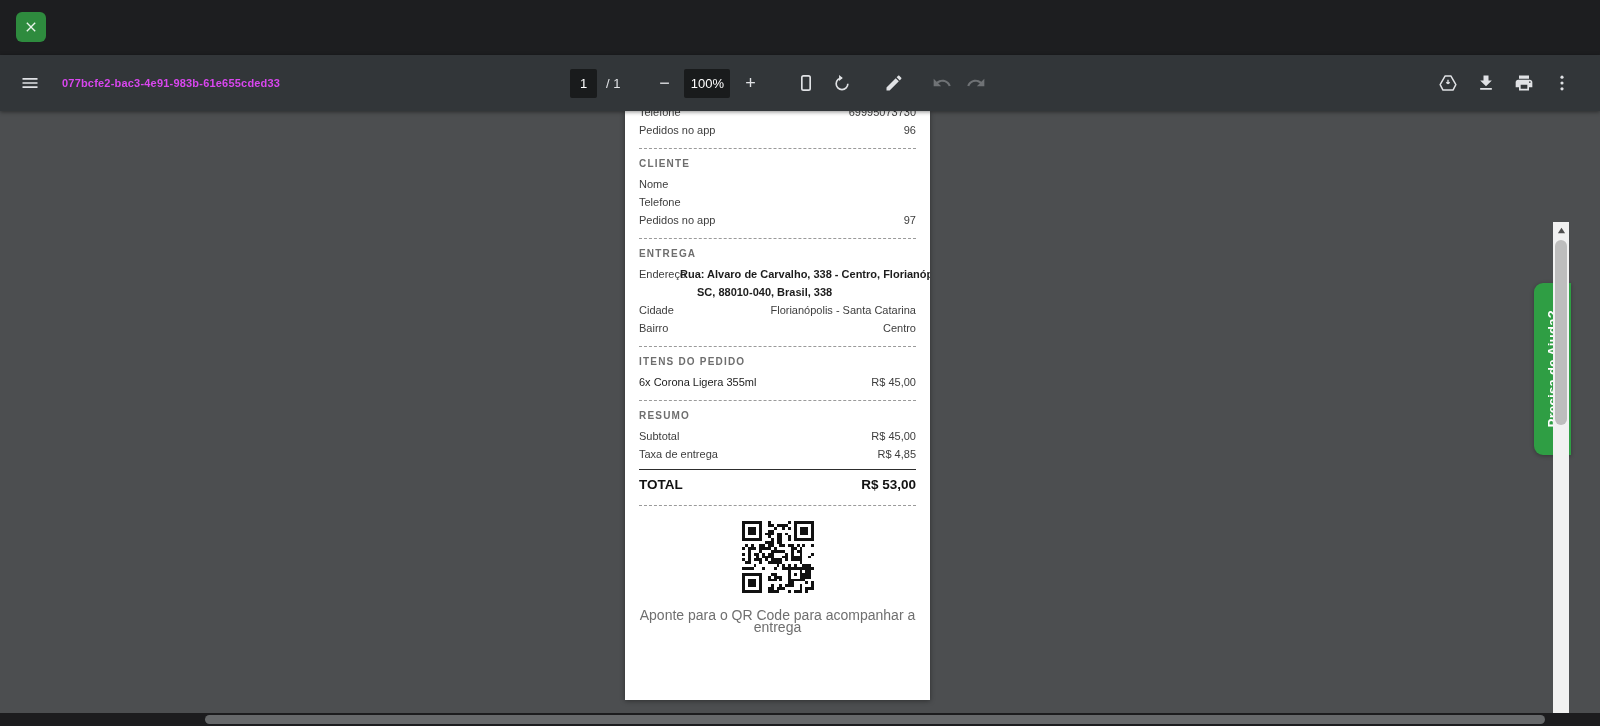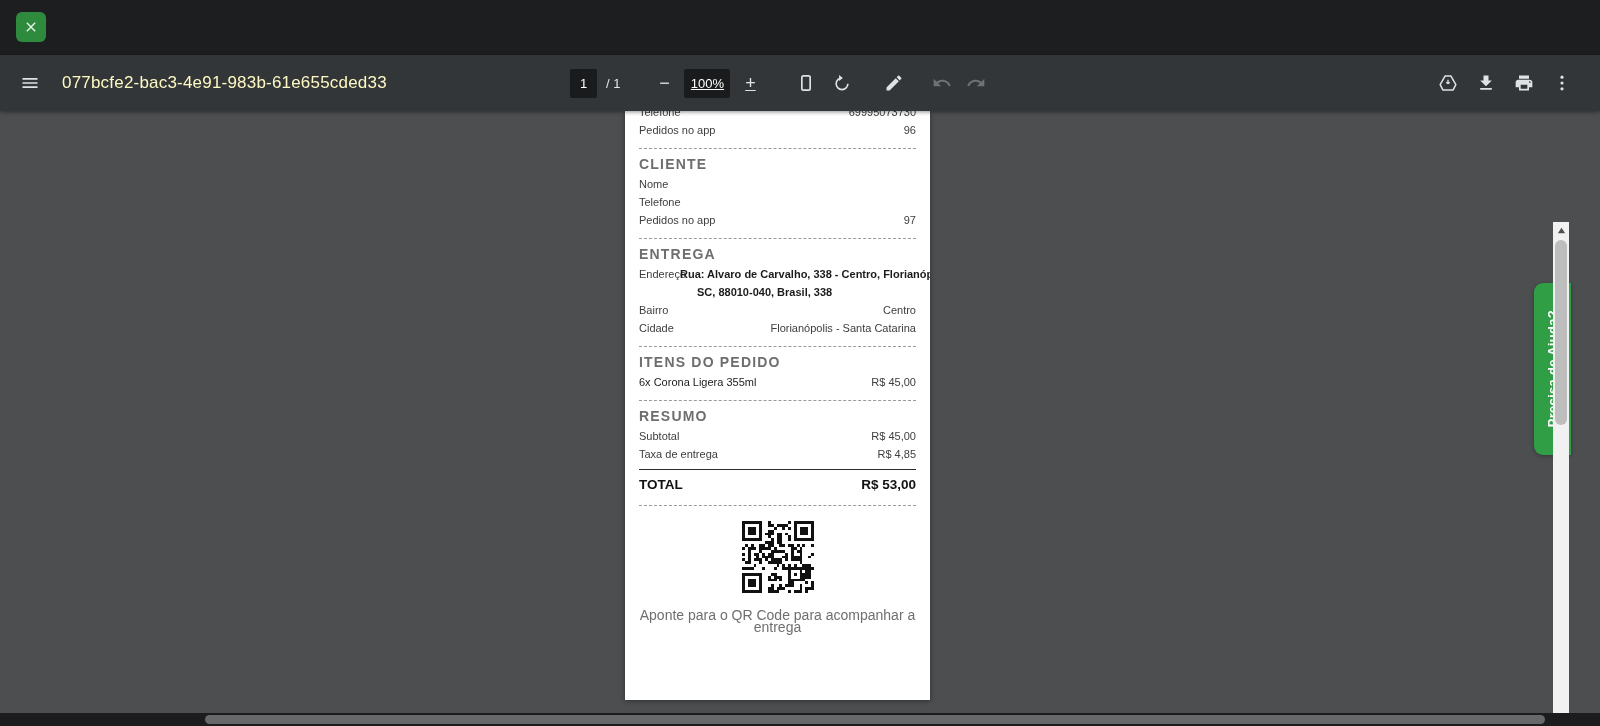--- a/index.html
+++ b/index.html
@@ -18,41 +18,41 @@
   .toolbar { position:absolute; top:55px; left:0; width:100%; height:56px; background:#323639;
              color:#e4e6e9; box-shadow:0 1px 4px rgba(0,0,0,.45); z-index:5; }
   .tb-left { position:absolute; left:14px; top:0; height:56px; display:flex; align-items:center; gap:16px; }
   .tb-center { position:absolute; left:570px; top:0; height:56px; display:flex; align-items:center; }
   .tb-right { position:absolute; right:22px; top:0; height:56px; display:flex; align-items:center; gap:6px; }
   .icon-btn { width:32px; height:32px; border-radius:50%; background:transparent; border:none;
               color:#e0e2e5; display:flex; align-items:center; justify-content:center; cursor:pointer;
               font-size:18px; line-height:1; }
   .icon-btn svg { width:20px; height:20px; fill:currentColor; }
   .icon-btn.disabled { opacity:.35; cursor:default; }
-  .doc-title { font-size:17px; font-weight:normal; color:#fef9c3; letter-spacing:.2px; white-space:nowrap; }
+  .doc-title { font-size:11px; font-weight:bold; color:#d946ef; letter-spacing:.2px; white-space:nowrap; }
   .page-input { width:27px; height:29px; background:#191b1c; border:none; border-radius:2px;
                 color:#fff; text-align:center; font-size:13px; font-family:"Liberation Sans",sans-serif; }
   .page-total { font-size:13px; margin-left:9px; color:#e4e6e9; }
   .zoom-box { min-width:46px; height:29px; background:#191b1c; border-radius:2px; color:#fff;
               font-size:13px; display:flex; align-items:center; justify-content:center; padding:0 6px; }
   .ml28 { margin-left:28px; } .ml24 { margin-left:24px; } .ml20 { margin-left:20px; }
-  .ml16 { margin-left:16px; } .ml4 { margin-left:4px;text-decoration:underline; } .ml2 { margin-left:2px; }
+  .ml16 { margin-left:16px; } .ml4 { margin-left:4px; } .ml2 { margin-left:2px; }
 
   
   .viewer { position:absolute; top:111px; left:0; width:1600px; height:602px; background:#4c4e50; overflow:hidden; }
 
   .page { position:absolute; left:625px; top:0; width:305px; height:589px; background:#ffffff;
           box-shadow:0 1px 5px rgba(0,0,0,.4); overflow:hidden; color:#333; font-size:11px; }
   .receipt { padding:0 14px; }
   .row { display:flex; justify-content:space-between; align-items:baseline; line-height:18px; color:#3d3d3d; }
   .row .lbl { white-space:nowrap; }
   .row .val { white-space:nowrap; text-align:left; }
   .clipped { margin-top:-8px; }
   .dash { border:none; border-top:1px dashed #9a9a9a; margin:9px 0 8px 0; }
-  .sec { font-size:14px; font-weight:bold; letter-spacing:1.2px; color:#6e6e6e; line-height:14px;
+  .sec { font-size:10px; font-weight:bold; letter-spacing:1.2px; color:#6e6e6e; line-height:14px;
          margin:2px 0 4px 0; text-transform:uppercase; }
   .bold { font-weight:normal; color:#1c1c1c; }
   .addr-row { position:relative; height:18px; line-height:18px; color:#3d3d3d; }
   .addr1 { position:absolute; left:41px; top:0; white-space:nowrap; font-weight:bold; color:#1c1c1c; }
   .addr2 { margin-left:58px; line-height:18px; font-weight:bold; color:#1c1c1c; }
   .solid-line { border:none; border-top:1.5px solid #2d2d2d; margin:6px 0 4px 0; }
   .total-row { display:flex; justify-content:space-between; font-size:13.5px; font-weight:bold;
                color:#111; line-height:22px; }
   .qr-wrap { display:flex; justify-content:center; margin-top:15px; }
   .qr-wrap svg { width:72px; height:72px; }
@@ -214,26 +214,26 @@
 
         <hr class="dash">
 
         <div class="sec">ENTREGA</div>
         <div class="addr-row">
           <span class="lbl">Endereço</span>
           <span class="addr1">Rua: Alvaro de Carvalho, 338 - Centro, Florianópo</span>
         </div>
         <div class="addr2">SC, 88010-040, Brasil, 338</div>
         <div class="row">
+          <span class="lbl">Cidade</span>
+          <span class="val">Florianópolis - Santa Catarina</span>
+        </div>
+        <div class="row">
           <span class="lbl">Bairro</span>
           <span class="val">Centro</span>
-        </div>
-        <div class="row">
-          <span class="lbl">Cidade</span>
-          <span class="val">Florianópolis - Santa Catarina</span>
         </div>
 
         <hr class="dash">
 
         <div class="sec">ITENS DO PEDIDO</div>
         <div class="row">
           <span class="lbl bold">6x Corona Ligera 355ml</span>
           <span class="val">R$ 45,00</span>
         </div>
 

